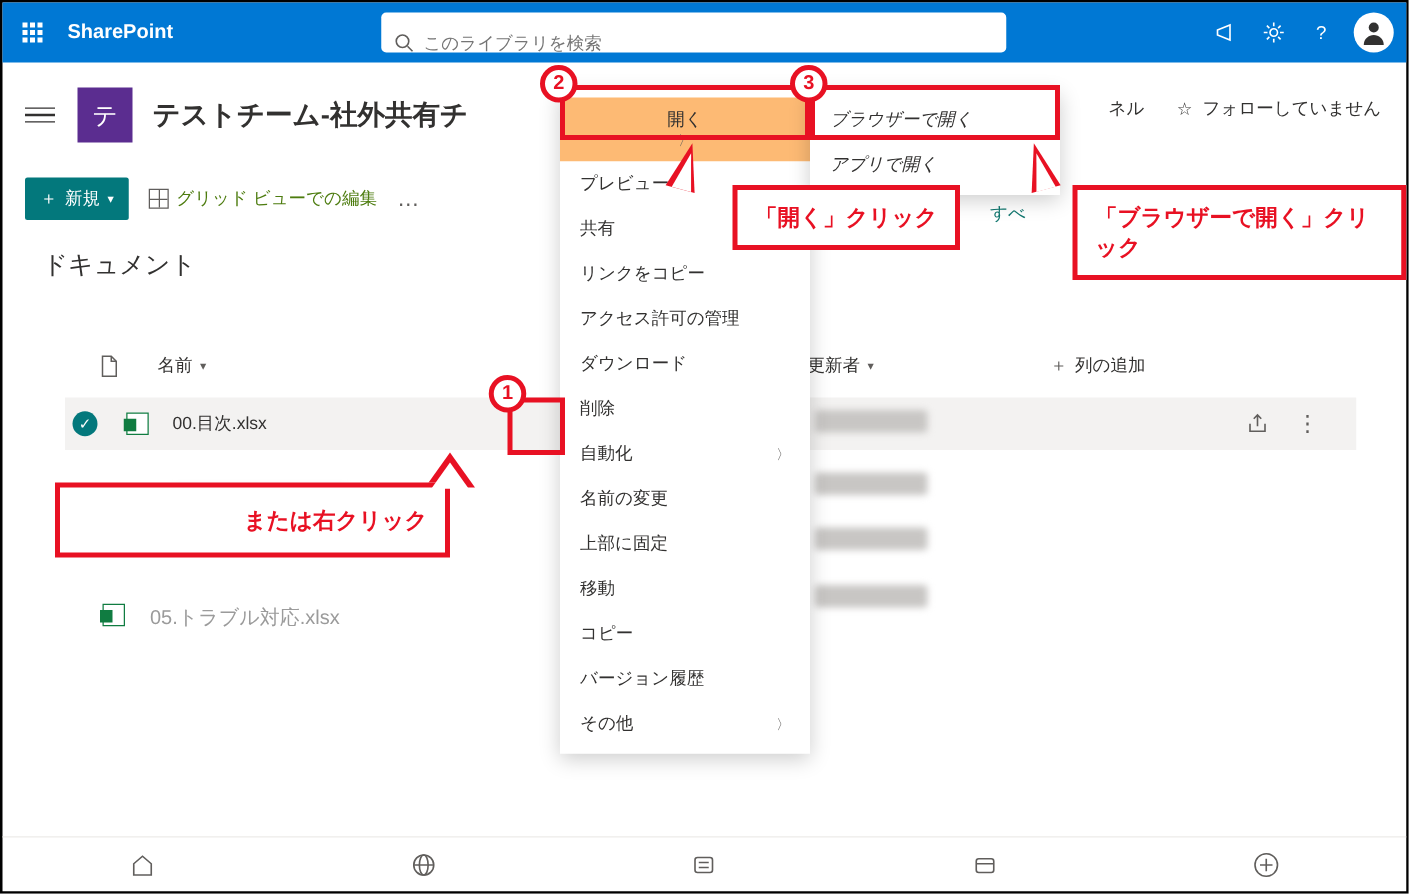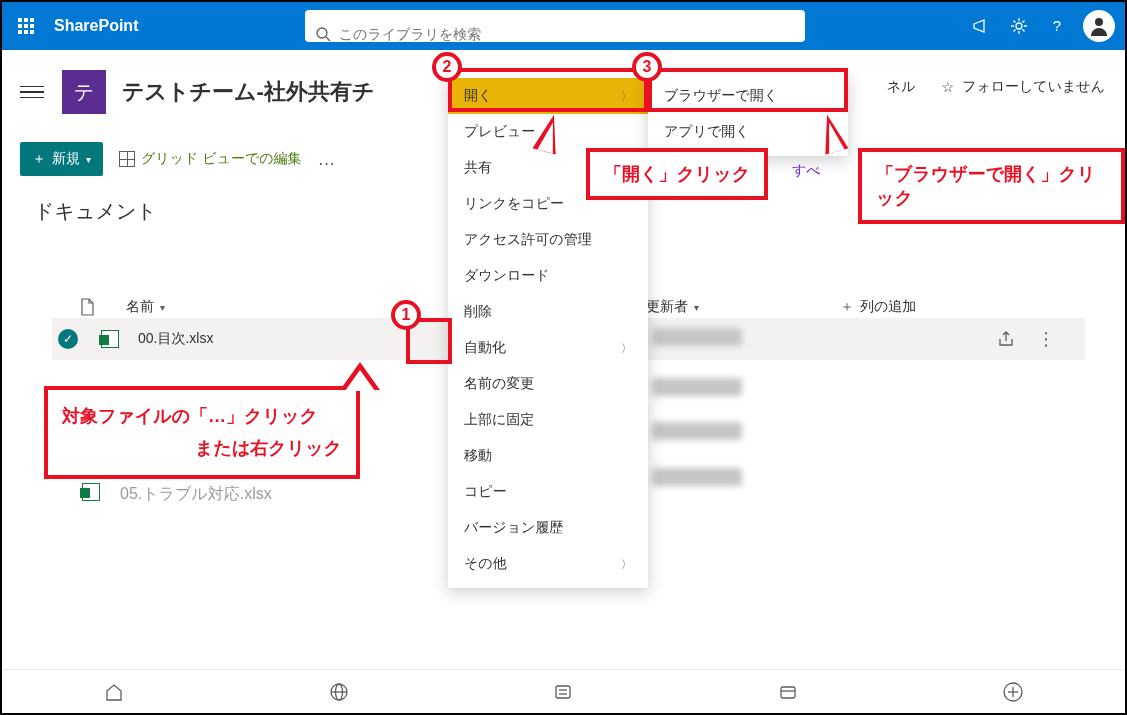--- a/index.html
+++ b/index.html
@@ -37,21 +37,21 @@
   .gridedit .gicon { width:16px; height:16px; border:1px solid #605e5c; display:inline-block; position:relative;}
   .gridedit .gicon::before, .gridedit .gicon::after { content:""; position:absolute; background:#605e5c;}
   .gridedit .gicon::before { left:50%; top:0; bottom:0; width:1px;}
   .gridedit .gicon::after { top:50%; left:0; right:0; height:1px;}
   .toolbar-more { color:#605e5c; letter-spacing:2px; font-size:18px; }
 
   
   .libtitle { position:absolute; top:196px; left:32px; font-size:20px; color:#323130; }
 
   
-  .colhdr { position:absolute; top:296px; display:flex; align-items:center; color:#323130; font-size:14px; }
+  .colhdr { position:absolute; top:282px; display:flex; align-items:center; color:#323130; font-size:14px; }
   .col-doc-icon { left:78px; }
   .col-name { left:124px; }
   .col-modby { left:644px; }
   .col-add { left:838px; }
   .chev { margin-left:6px; color:#605e5c; font-size:10px;}
 
   
   .row { position:absolute; height:42px; display:flex; align-items:center; left:50px; right:40px;}
   .row.sel { background:#f3f2f1; }
   .row .check { width:20px; height:20px; border-radius:50%; background:#03787c; display:flex; align-items:center; justify-content:center; color:#fff; font-size:12px; margin-left:6px; margin-right:22px;}
@@ -62,26 +62,26 @@
   .row .share { position:absolute; right:70px; color:#605e5c;}
   .row .more { position:absolute; right:30px; color:#605e5c; font-size:18px; }
   .blurred-row { position:absolute; height:40px; left:80px; display:flex; align-items:center;}
   .blurred-row .blur-name { width:140px; height:16px; background:#c8c6c4; filter:blur(3px); border-radius:3px; margin-left:36px;}
   .blurred-row .ficon { margin-right:0px; width:20px;}
   .blur-cell { position:absolute; width:90px; height:18px; background:#c8c6c4; filter:blur(3px); border-radius:3px;}
 
   
   .ctxmenu { position:absolute; top:70px; left:446px; width:200px; background:#fff; box-shadow:0 4px 16px rgba(0,0,0,0.2); padding:6px 0; z-index:50;}
   .ctxmenu .mi { padding:9px 16px; font-size:14px; color:#323130; display:flex; align-items:center; justify-content:space-between; cursor:default;}
-  .ctxmenu .mi.hl { background:#eab308; }
+  .ctxmenu .mi.hl { background:#fdba74;flex-direction:column; }
   .ctxmenu .mi .arr { color:#605e5c; font-size:11px;}
 
   
   .submenu { position:absolute; top:70px; left:646px; width:200px; background:#fff; box-shadow:0 4px 16px rgba(0,0,0,0.2); padding:6px 0; z-index:50;}
-  .submenu .mi { padding:9px 16px; font-size:14px; color:#323130; cursor:default;}
+  .submenu .mi { padding:9px 16px; font-size:14px; color:#323130; cursor:default;font-style:italic;}
 
   
   .redbox { position:absolute; border:4px solid #e81123; z-index:60; }
   .redbox.morebox { top:316px; left:404px; width:46px; height:46px; }
   .redbox.openbox { top:66px; left:446px; width:200px; height:44px; }
   .redbox.browbox { top:66px; left:646px; width:200px; height:44px; }
 
   
   .stepcircle { position:absolute; width:30px; height:30px; border-radius:50%; background:#fff; border:4px solid #e81123; color:#e81123; font-weight:700; display:flex; align-items:center; justify-content:center; z-index:70; font-size:16px;}
   .step1 { top:298px; left:389px;}
@@ -236,21 +236,21 @@
   <div class="blurred-row" style="top:472px">
     <div class="ficon"><span class="xlicon"></span></div>
     <div class="fname" style="color:#9b9b9b;margin-left:18px">05.トラブル対応.xlsx</div>
   </div>
 
   <div class="blur-cell" style="top:326px;left:650px"></div>
   <div class="blur-cell" style="top:376px;left:650px"></div>
   <div class="blur-cell" style="top:420px;left:650px"></div>
   <div class="blur-cell" style="top:466px;left:650px"></div>
 
-  <div style="position:absolute; top:160px; left:790px; font-size:14px; color:#6d28d9">すべ</div>
+  <div style="position:absolute; top:160px; left:790px; font-size:14px; color:#0f766e">すべ</div>
 
   <div class="ctxmenu">
     <div class="mi hl">
         <span>開く</span>
         <span class="arr">〉</span>
       </div>
     <div class="mi">
         <span>プレビュー</span>
       </div>
     <div class="mi">
@@ -307,21 +307,20 @@
   <div class="stepcircle step3">3</div>
 
   <div class="tri t1"></div>
     <div class="tri t1i"></div>
   <div class="tri t2"></div>
     <div class="tri t2i"></div>
   <div class="tri t3"></div>
     <div class="tri t3i"></div>
 
   <div class="callout c1">
-    <div style="text-align:left">対象ファイルの「…」クリック</div>
     <div>または右クリック</div>
   </div>
   <div class="callout c2">「開く」クリック</div>
   <div class="callout c3">「ブラウザーで開く」クリック</div>
 
   <div class="btmbar">
     <div class="bi">
         <svg width="20" height="20" viewBox="0 0 20 20">
           <path d="M3 9l7-6 7 6v9H3z" fill="none" stroke="#605e5c" stroke-width="1.3"></path>
         </svg>

